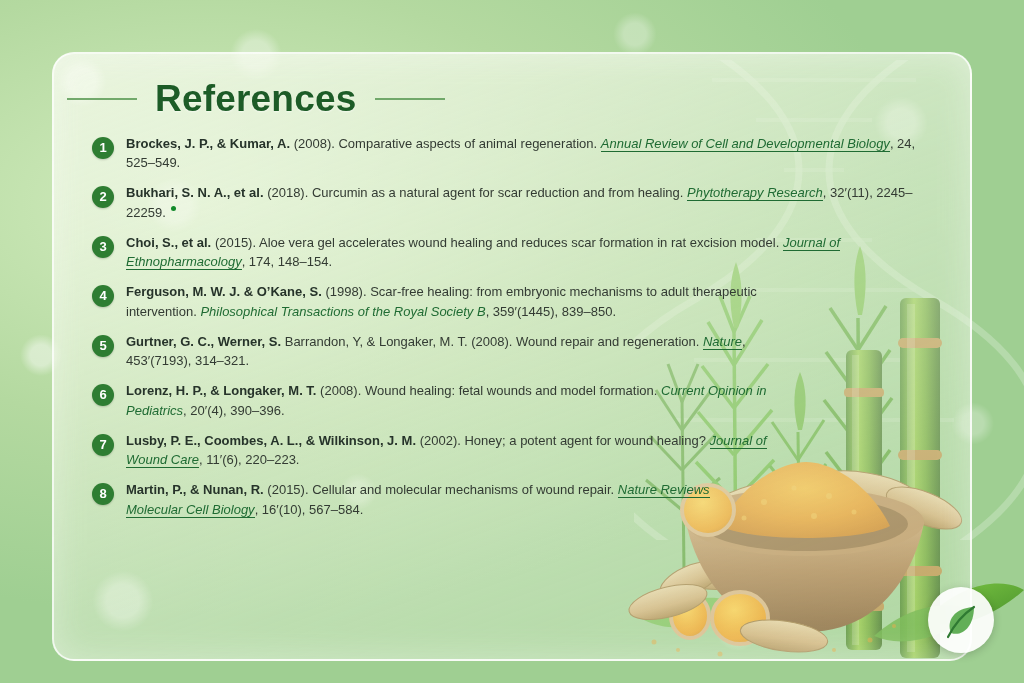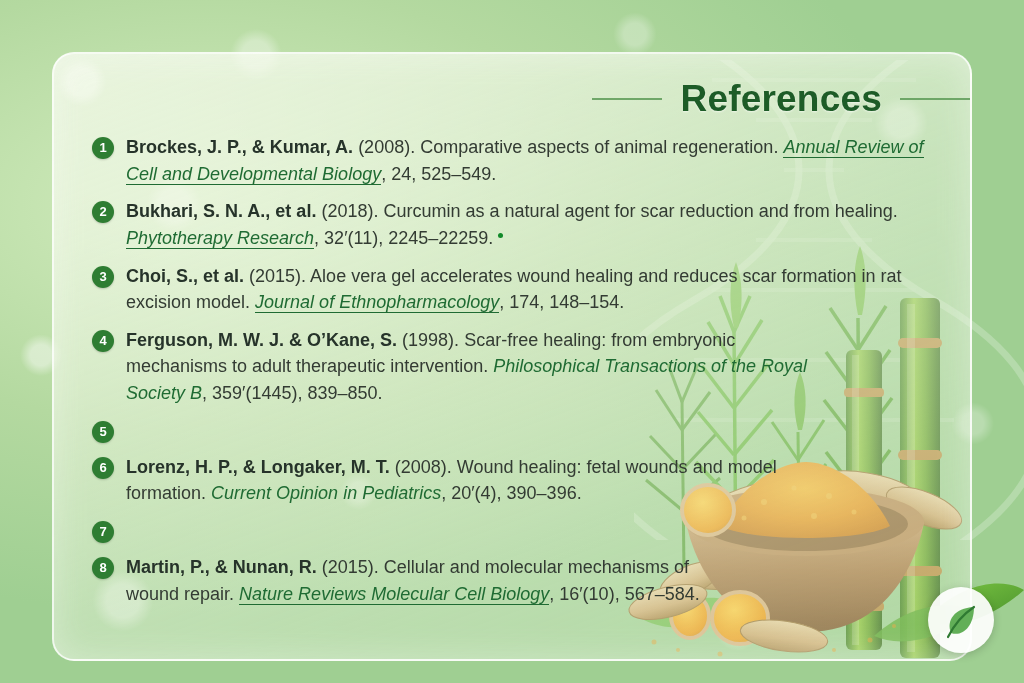--- a/index.html
+++ b/index.html
@@ -67,21 +67,21 @@
     border-radius: 22px;
     background: linear-gradient(160deg, rgba(245,250,236,.78) 0%, rgba(233,244,221,.55) 45%, rgba(226,241,213,.26) 100%);
     box-shadow: 0 0 34px rgba(255,255,255,.35) inset;
     overflow: hidden;
   }
 
   
   #title-row {
     display: flex;
     align-items: center;
-    justify-content: flex-end;
+    justify-content: flex-start;
     gap: 18px;
     margin-top: 24px;
     padding-left: 13px;
   }
   #title-row .rule {
     width: 70px;
     height: 2px;
     background: #5d9b57;
     opacity: .85;
   }
@@ -113,21 +113,21 @@
     border-radius: 50%;
     background: #2e7d32;
     color: #ffffff;
     font-size: 13px;
     font-weight: 700;
     line-height: 22px;
     text-align: center;
     box-shadow: 0 1px 2px rgba(0,0,0,.18);
   }
   .ref-text {
-    font-size: 18px;
+    font-size: 13px;
     line-height: 1.48;
     color: #333b33;
     max-width: 830px;
   }
   .ref-text.narrow  { max-width: 700px; }
   .ref-text.narrow2 { max-width: 660px; }
   .ref-text.narrow3 { max-width: 620px; }
 
   .ref-text b { font-weight: 700; color: #26332a; }
   .ref-text .jrnl {
@@ -356,29 +356,31 @@
       <span class="ref-text"><b>Choi, S., et al.</b> <span>(2015).</span> <span>Aloe vera gel accelerates wound healing and reduces scar formation in rat excision model.</span> <span class="jrnl">Journal of Ethnopharmacology</span><span>, 174, 148–154.</span></span>
     </li>
 
     <li class="ref-item">
       <span class="ref-num">4</span>
       <span class="ref-text narrow"><b>Ferguson, M. W. J. &amp; O’Kane, S.</b> <span>(1998).</span> <span>Scar-free healing: from embryonic mechanisms to adult therapeutic intervention.</span> <span class="jrnl-plain">Philosophical Transactions of the Royal Society B</span><span>, 359′(1445), 839–850.</span></span>
     </li>
 
     <li class="ref-item">
       <span class="ref-num">5</span>
+      <span class="ref-text narrow2"><b>Gurtner, G. C., Werner, S.</b><span> Barrandon, Y, &amp; Longaker, M. T.</span> <span>(2008).</span> <span>Wound repair and regeneration.</span> <span class="jrnl">Nature</span><span>, 453′(7193), 314–321.</span></span>
     </li>
 
     <li class="ref-item">
       <span class="ref-num">6</span>
       <span class="ref-text narrow2"><b>Lorenz, H. P., &amp; Longaker, M. T.</b> <span>(2008).</span> <span>Wound healing: fetal wounds and model formation.</span> <span class="jrnl-plain">Current Opinion in Pediatrics</span><span>, 20′(4), 390–396.</span></span>
     </li>
 
     <li class="ref-item">
       <span class="ref-num">7</span>
+      <span class="ref-text narrow2"><b>Lusby, P. E., Coombes, A. L., &amp; Wilkinson, J. M.</b> <span>(2002).</span> <span>Honey; a potent agent for wound healing?</span> <span class="jrnl">Journal of Wound Care</span><span>, 11′(6), 220–223.</span></span>
     </li>
 
     <li class="ref-item">
       <span class="ref-num">8</span>
       <span class="ref-text narrow3"><b>Martin, P., &amp; Nunan, R.</b> <span>(2015).</span> <span>Cellular and molecular mechanisms of wound repair.</span> <span class="jrnl">Nature Reviews Molecular Cell Biology</span><span>, 16′(10), 567–584.</span></span>
     </li>
 
   </ul>
 </div>
 

